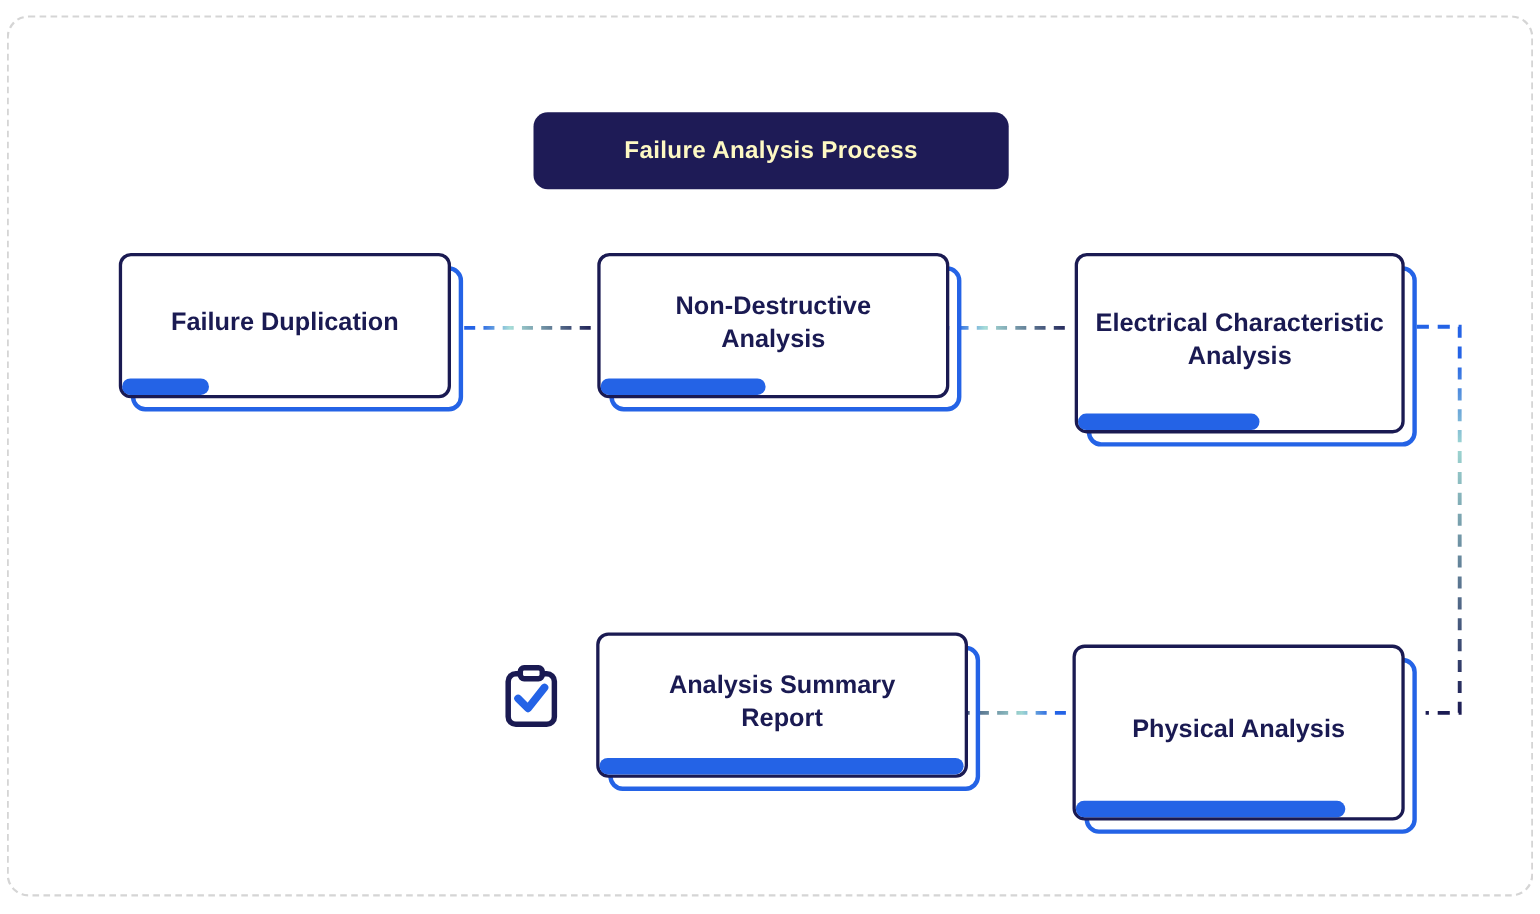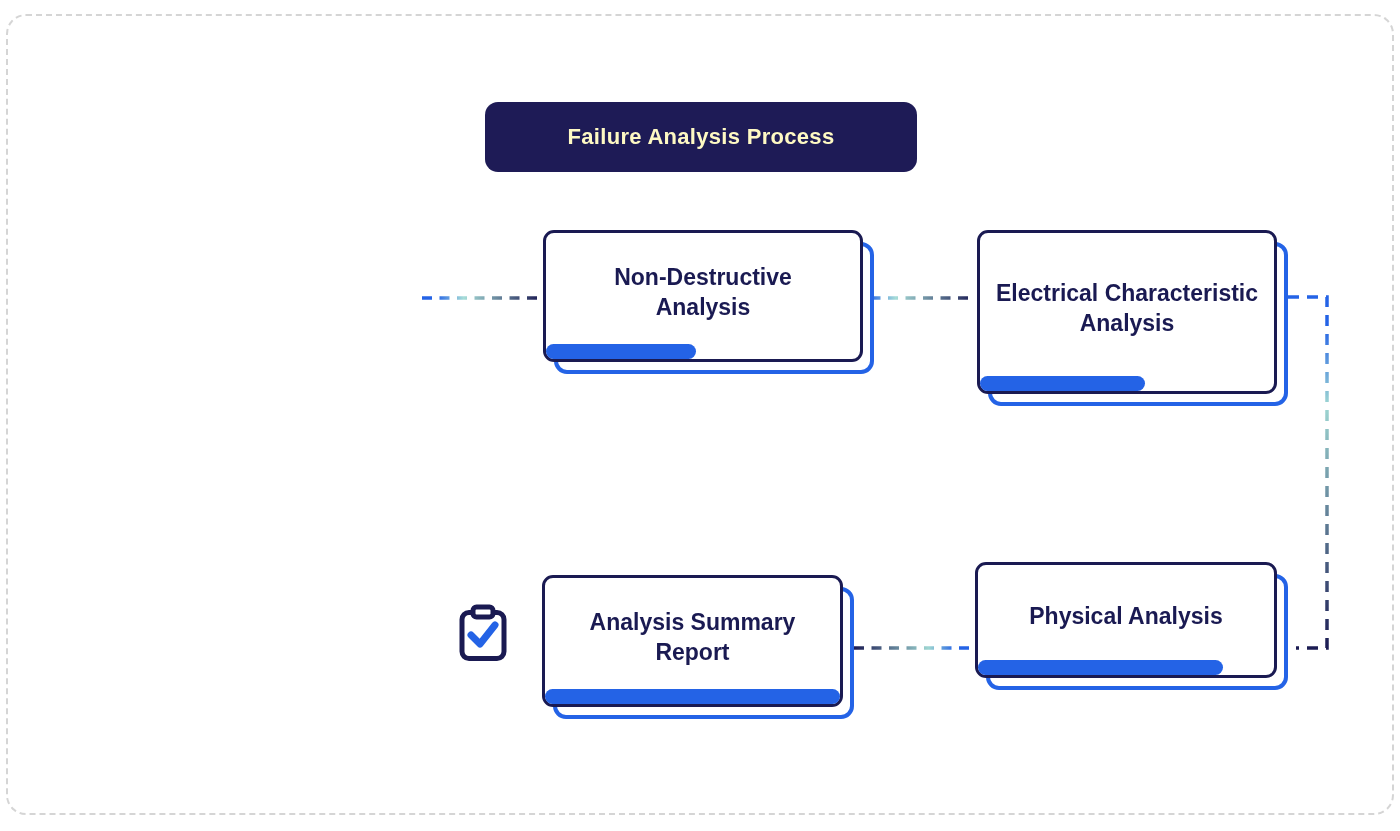--- a/index.html
+++ b/index.html
@@ -76,49 +76,56 @@
         <stop offset="0.88" stop-color="#2463e6"></stop>
         <stop offset="1" stop-color="#2463e6"></stop>
       </linearGradient>
     </defs>
     <path d="M 422 298 H 541" fill="none" stroke="url(#g1)" stroke-width="3.5" stroke-dasharray="10 7.5"></path>
     <path d="M 853 298 H 975" fill="none" stroke="url(#g2)" stroke-width="3.5" stroke-dasharray="10 7.5"></path>
     <path d="M 1288 297 L 1327 297 L 1327 648 L 1296 648" fill="none" stroke="url(#g3)" stroke-width="3.5" stroke-dasharray="11 8"></path>
     <path d="M 854 648 H 969" fill="none" stroke="url(#g4)" stroke-width="3.5" stroke-dasharray="10 7.5"></path>
   </svg>
 
+  <div class="node" style="left:108px; top:230px; width:302px; height:132px;">
+    <div class="shadow"></div>
+    <div class="card">
+      <span class="label">Failure Duplication</span>
+    </div>
+    <div class="bar" style="width:26%"></div>
+  </div>
 
   <div class="node" style="left:543px; top:230px; width:300px; height:132px;padding-left:20px;">
     <div class="shadow"></div>
     <div class="card">
       <span class="label">Non-Destructive
 Analysis</span>
     </div>
     <div class="bar" style="width:47%"></div>
   </div>
 
   <div class="node" style="left:977px; top:230px; width:300px; height:164px;">
     <div class="shadow"></div>
     <div class="card">
       <span class="label">Electrical Characteristic
 Analysis</span>
     </div>
     <div class="bar" style="width:55%"></div>
   </div>
 
-  <div class="node" style="left:542px; top:575px; width:301px; height:132px;">
+  <div class="node" style="left:542px; top:575px; width:301px; height:132px;padding-left:37px;">
     <div class="shadow"></div>
     <div class="card">
       <span class="label">Analysis Summary
 Report</span>
     </div>
     <div class="bar" style="width:98%"></div>
   </div>
 
-  <div class="node" style="left:975px; top:562px; width:302px; height:116px;">
+  <div class="node" style="left:975px; top:586px; width:302px; height:160px;">
     <div class="shadow"></div>
     <div class="card">
       <span class="label">Physical Analysis</span>
     </div>
     <div class="bar" style="width:81%"></div>
   </div>
 
   <div class="clipboard-icon">
     <svg width="48" height="58" viewBox="0 0 48 58">
       <rect x="3" y="8.5" width="42" height="46" rx="7" fill="#ffffff" stroke="#1a1a52" stroke-width="5"></rect>

